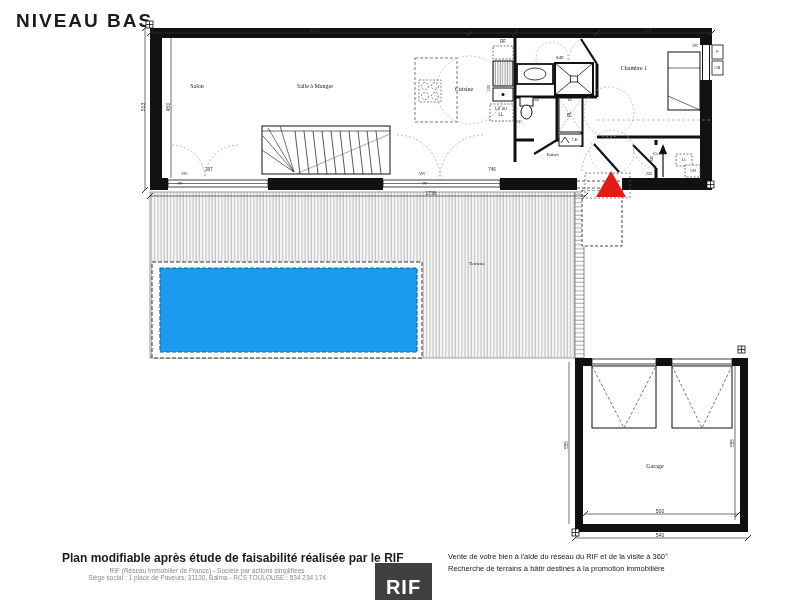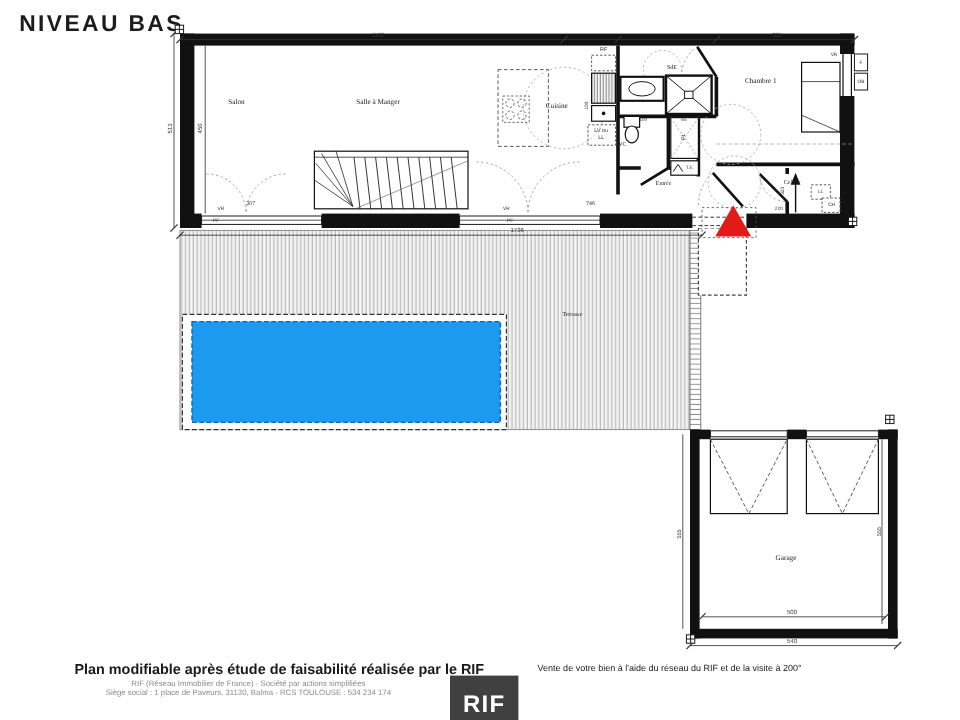--- a/index.html
+++ b/index.html
@@ -281,17 +281,18 @@
   <div class="footer">
     <div class="footer-left">
       <div class="footer-headline">Plan modifiable après étude de faisabilité réalisée par le RIF</div>
       <div class="footer-legal">RIF (Réseau Immobilier de France)  -  Société par actions simplifiées</div>
       <div class="footer-legal" style="margin-top:0">Siège social : 1 place de Paveurs, 31130, Balma  -  RCS TOULOUSE : 534 234 174</div>
     </div>
     <div class="rif-logo">
       <span>RIF</span>
     </div>
     <div class="footer-right">
-      <div>Vente de votre bien à l'aide du réseau du RIF et de la visite à 200°</div>
+      <div>Vente de votre bien à l'aide du réseau du RIF et de la visite à 360°</div>
+      <div>Recherche de terrains à bâtir destinés à la promotion immobilière</div>
     </div>
   </div>
 
 </div>
 
 </body></html>

